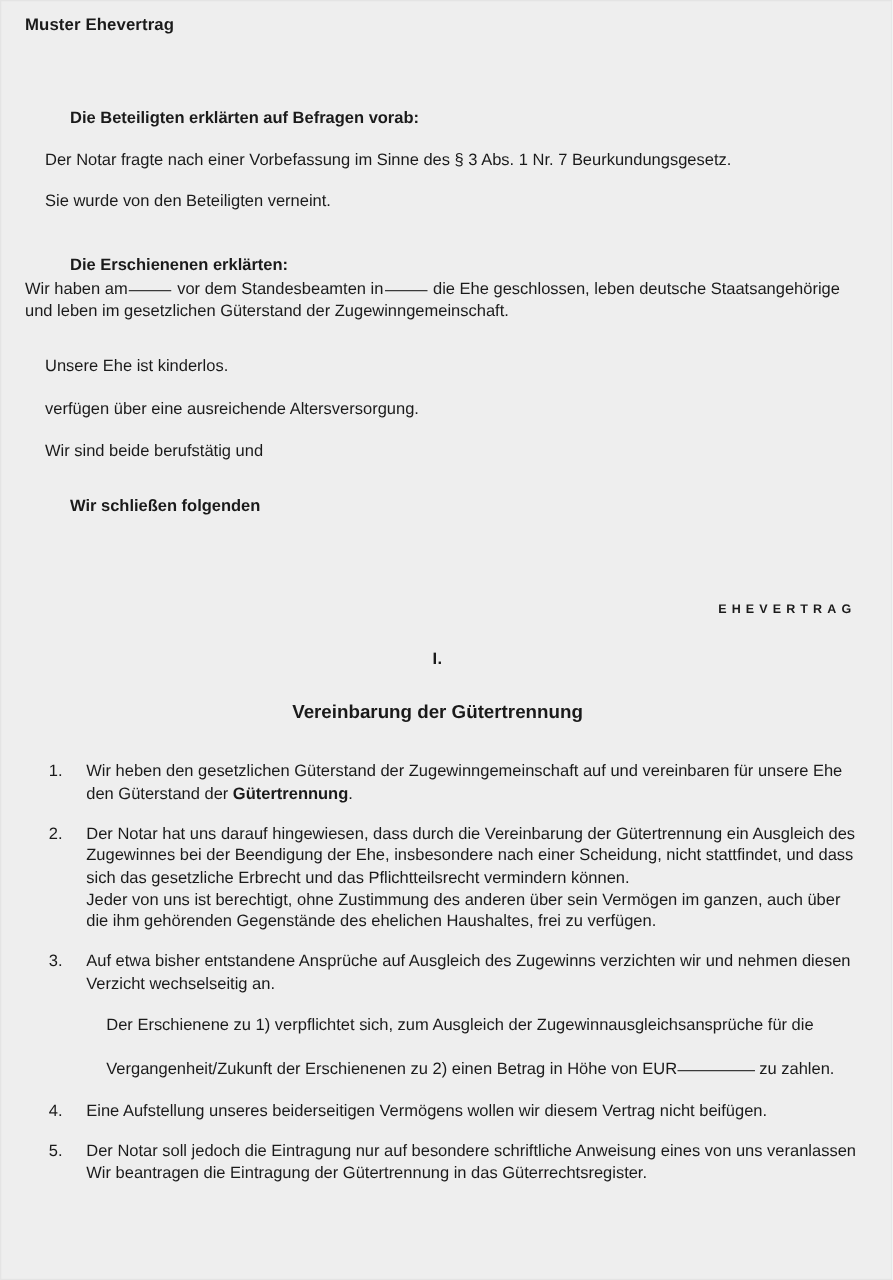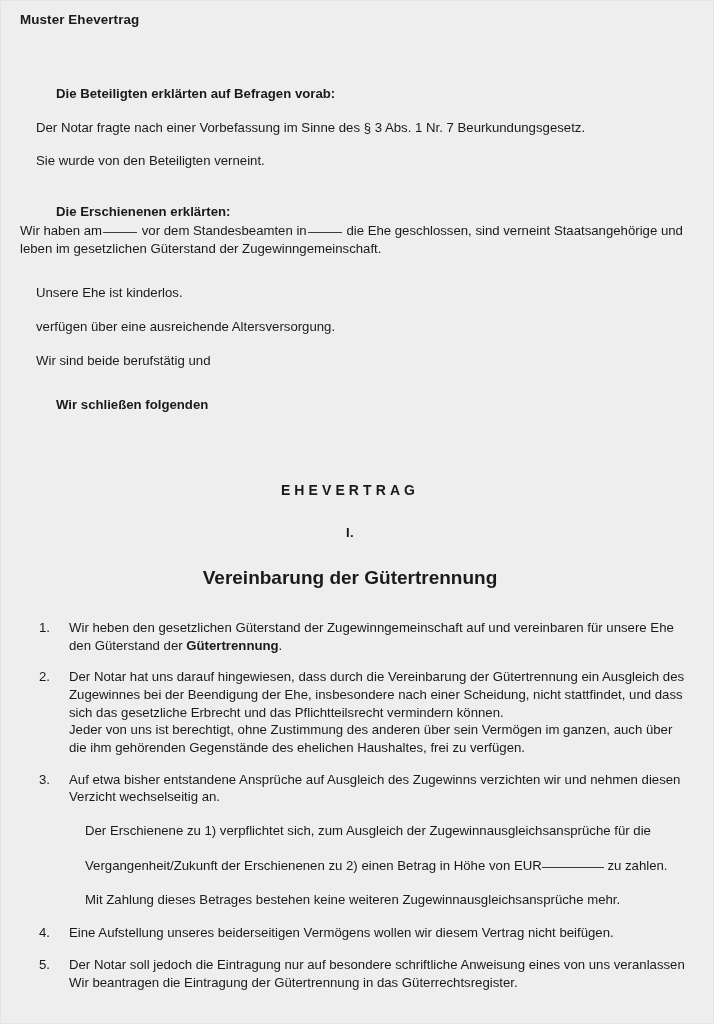--- a/index.html
+++ b/index.html
@@ -65,37 +65,37 @@
     width: 34px;
     margin: 0 1px;
     vertical-align: 2px;
     height: 0.85em;
   }
   .blank-fill.eur {
     width: 62px;
     margin: 0;
   }
   .title-center {
-    text-align: center;
+    text-align: right;
     font-weight: bold;
     letter-spacing: 4.1px;
-    font-size: 14px;
+    font-size: 10px;
     margin: 0;
   }
   .numeral-center {
     text-align: center;
     font-weight: bold;
     font-size: 13.2px;
     margin: 0;
     letter-spacing: 0.3px;
   }
   .subtitle-center {
     text-align: center;
     font-weight: bold;
-    font-size: 19px;
+    font-size: 15px;
     margin: 0;
   }
   ol.items {
     list-style: none;
     margin: 0;
     padding: 0;
   }
   ol.items > li {
     position: relative;
     padding-left: 54px;
@@ -134,21 +134,21 @@
     <div class="block">
       <p class="lead">Die Beteiligten erklärten auf Befragen vorab:</p>
       <p class="ln">Der Notar fragte nach einer Vorbefassung im Sinne des § 3 Abs. 1 Nr. 7 Beurkundungsgesetz.</p>
       <p class="ln">Sie wurde von den Beteiligten verneint.</p>
     </div>
 
     <div class="spacer-md"></div>
 
     <div class="block">
       <p class="lead">Die Erschienenen erklärten:</p>
-      <p class="para"><span>Wir haben am</span><span class="blank-fill"></span> <span>vor dem Standesbeamten in</span><span class="blank-fill"></span> <span>die Ehe geschlossen, sind verneint</span> <span>Staatsangehörige und leben im gesetzlichen Güterstand der Zugewinngemeinschaft.</span></p>
+      <p class="para"><span>Wir haben am</span><span class="blank-fill"></span> <span>vor dem Standesbeamten in</span><span class="blank-fill"></span> <span>die Ehe geschlossen, leben deutsche</span> <span>Staatsangehörige und leben im gesetzlichen Güterstand der Zugewinngemeinschaft.</span></p>
 
       <div class="spacer-sm"></div>
 
       <p class="ln">Unsere Ehe ist kinderlos.</p>
       <p class="ln">verfügen über eine ausreichende Altersversorgung.</p>
       <p class="ln">Wir sind beide berufstätig und</p>
 
       <div class="spacer-sm"></div>
 
       <p class="lead">Wir schließen folgenden</p>
@@ -182,21 +182,20 @@
         <p class="item-para">Der Notar hat uns darauf hingewiesen, dass durch die Vereinbarung der Gütertrennung ein Ausgleich des Zugewinnes bei der Beendigung der Ehe, insbesondere nach einer Scheidung, nicht stattfindet, und dass sich das gesetzliche Erbrecht und das Pflichtteilsrecht vermindern können.</p>
         <p class="item-para">Jeder von uns ist berechtigt, ohne Zustimmung des anderen über sein Vermögen im ganzen, auch über die ihm gehörenden Gegenstände des ehelichen Haushaltes, frei zu verfügen.</p>
       </li>
 
       <li>
         <span class="marker">3.</span>
         <p class="item-para">Auf etwa bisher entstandene Ansprüche auf Ausgleich des Zugewinns verzichten wir und nehmen diesen Verzicht wechselseitig an.</p>
         <div class="item-sub">
           <p class="ln">Der Erschienene zu 1) verpflichtet sich, zum Ausgleich der Zugewinnausgleichsansprüche für die</p>
           <p class="ln"><span>Vergangenheit/Zukunft der Erschienenen zu 2) einen Betrag in Höhe von EUR</span><span class="blank-fill eur"></span> <span>zu zahlen.</span></p>
-          <p class="ln">Mit Zahlung dieses Betrages bestehen keine weiteren Zugewinnausgleichsansprüche mehr.</p>
         </div>
       </li>
 
       <li>
         <span class="marker">4.</span>
         <p class="item-para">Eine Aufstellung unseres beiderseitigen Vermögens wollen wir diesem Vertrag nicht beifügen.</p>
       </li>
 
       <li>
         <span class="marker">5.</span>

